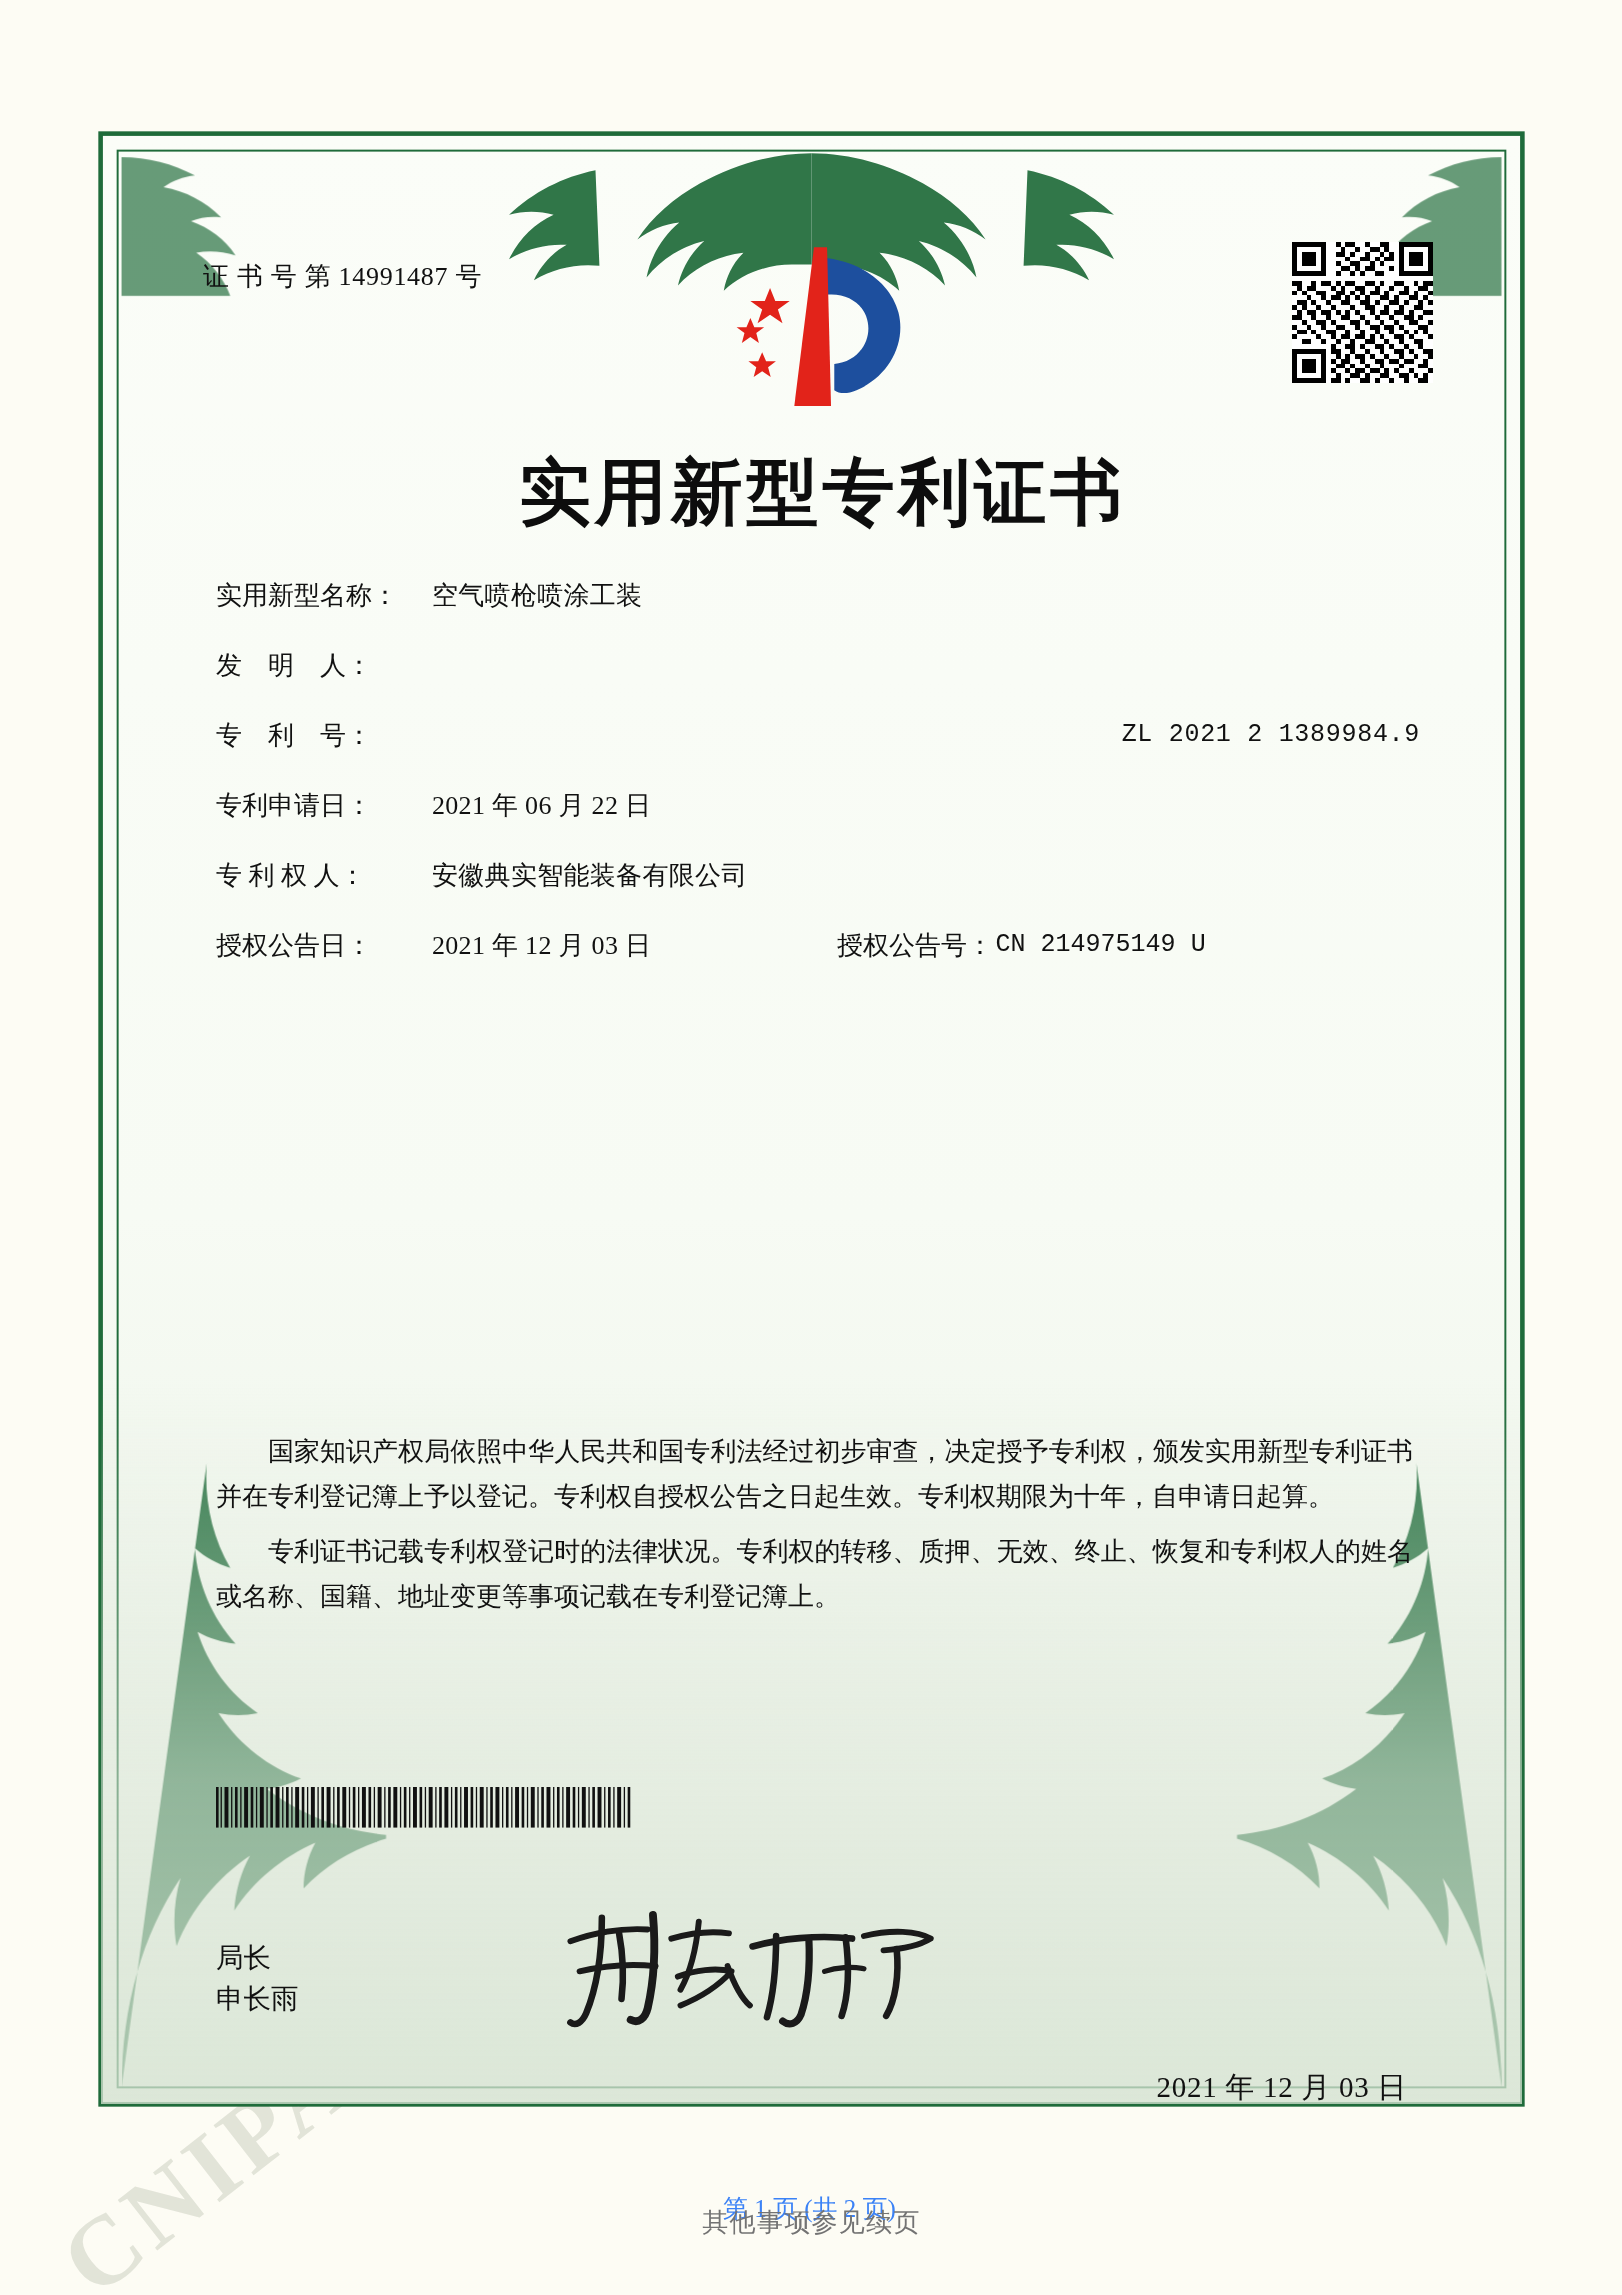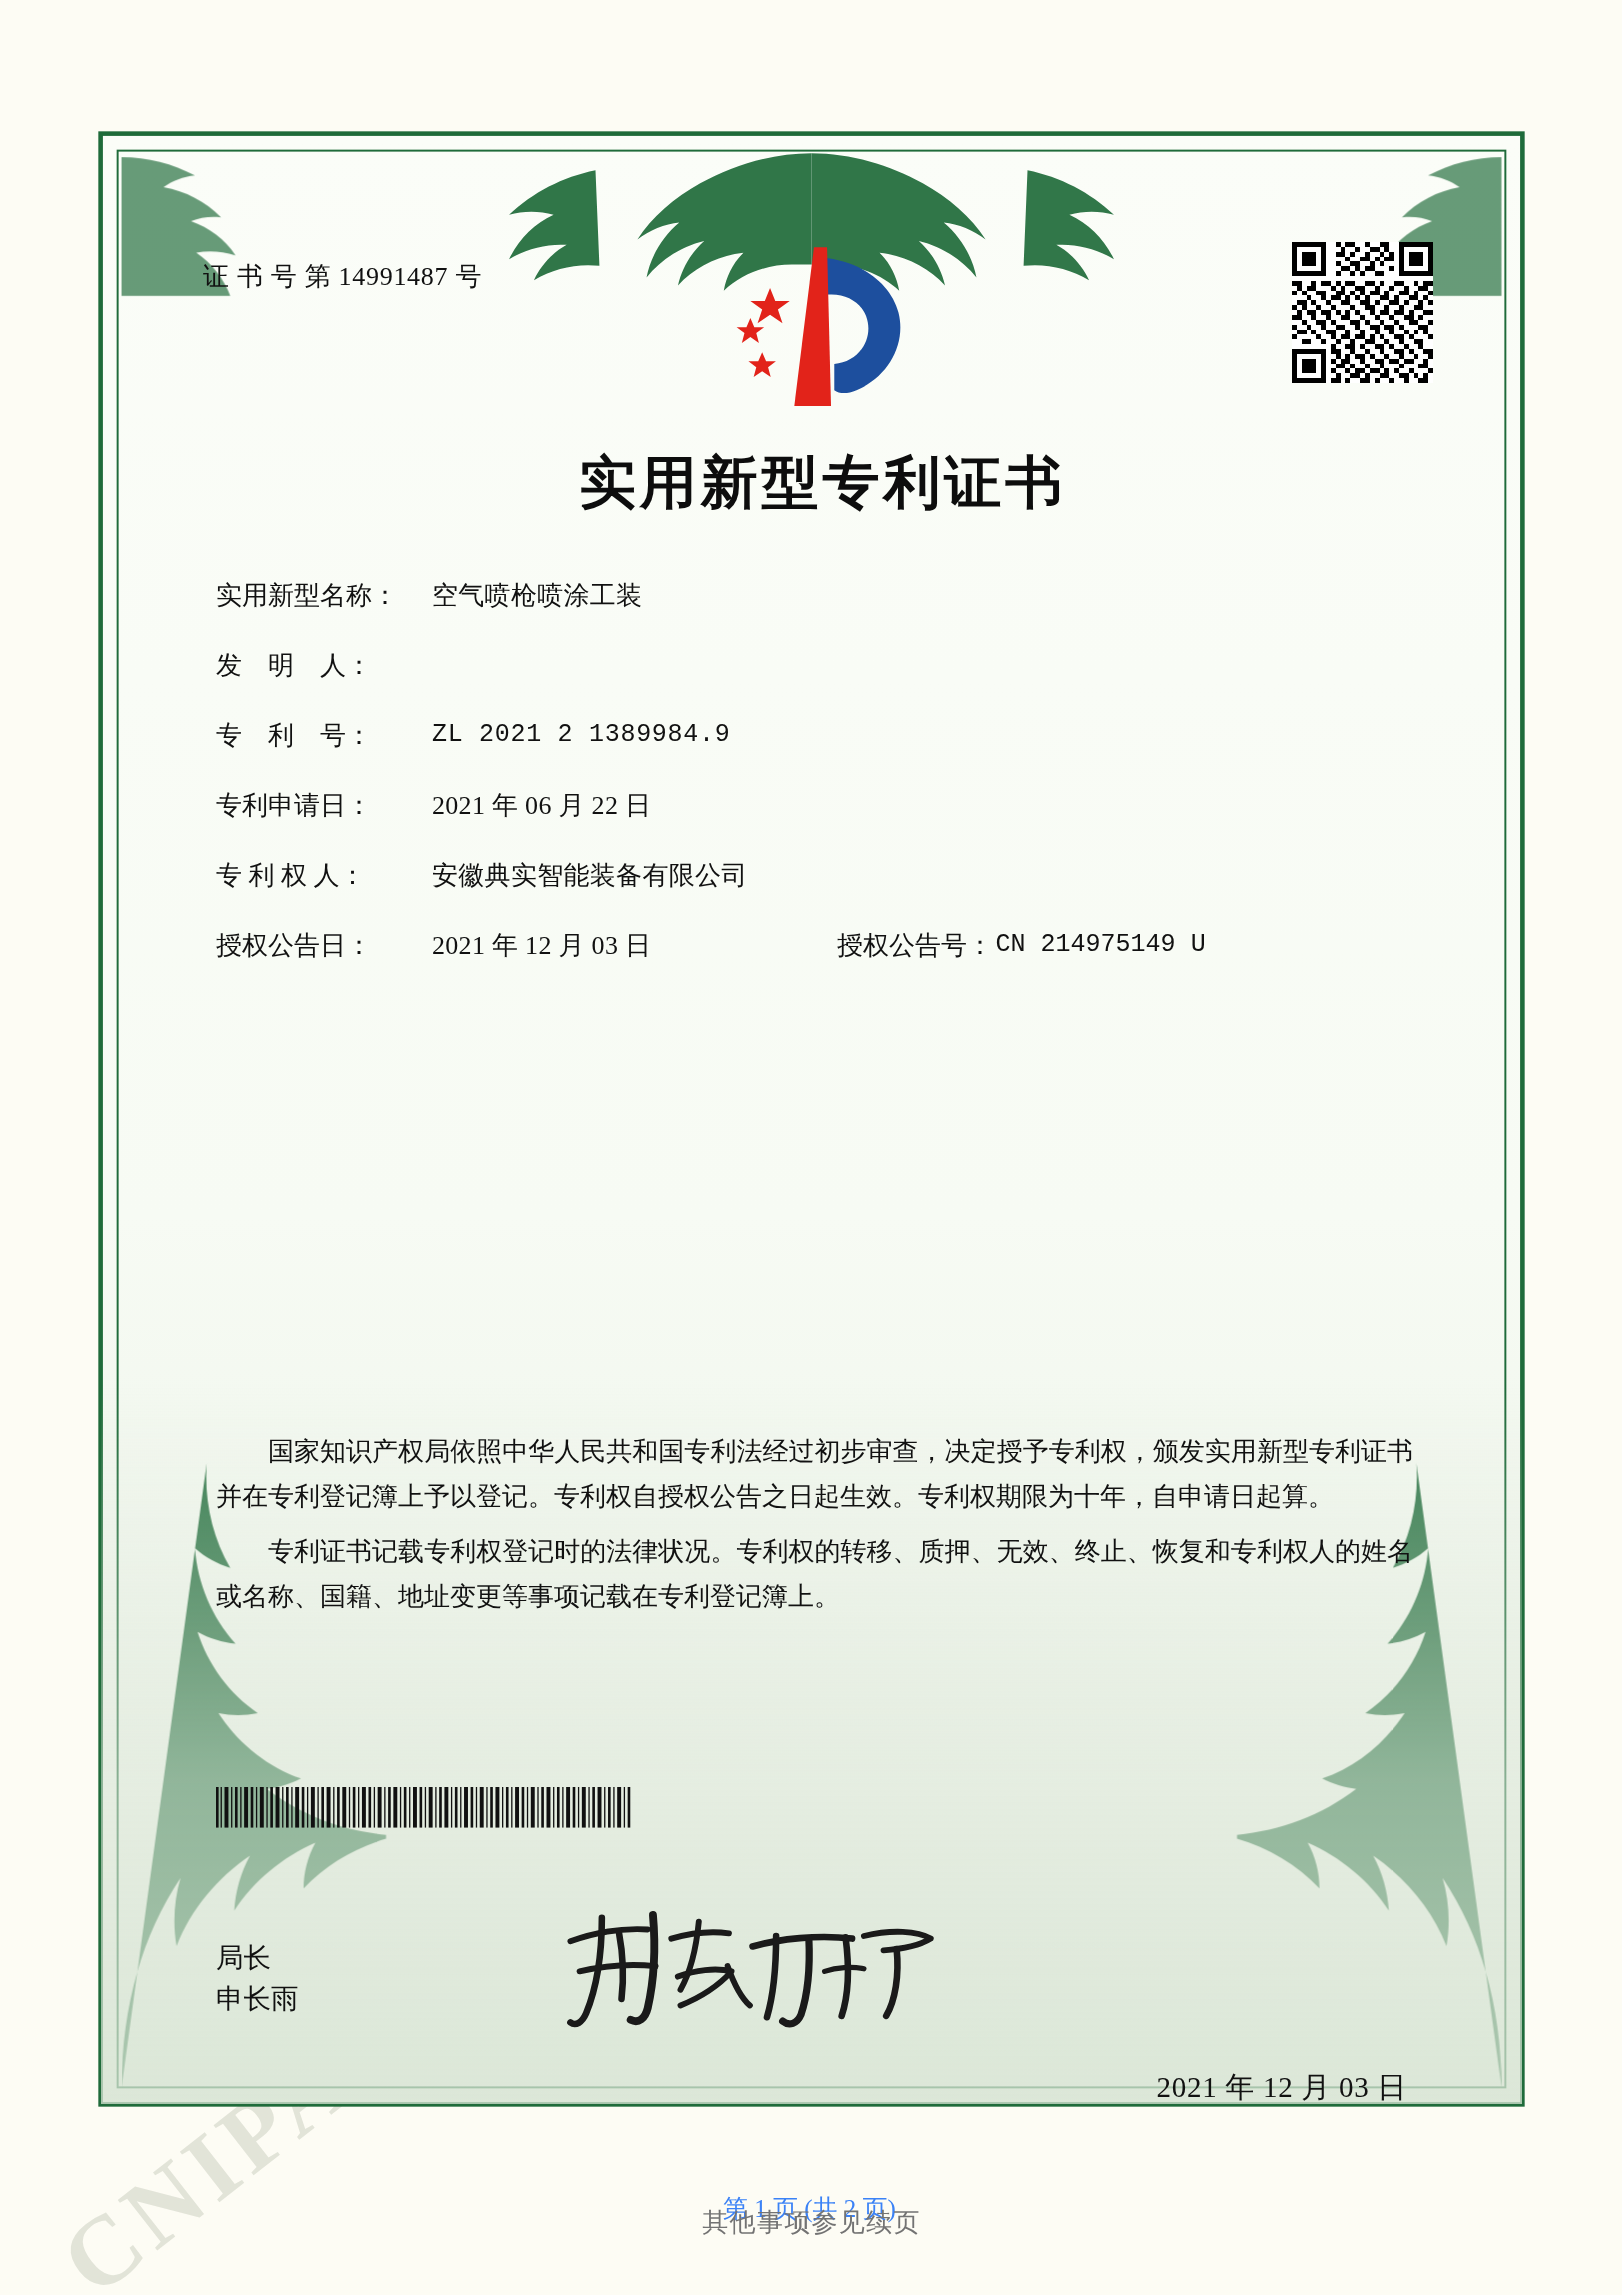--- a/index.html
+++ b/index.html
@@ -92,21 +92,21 @@
     height: 177px;
   }
 
   
   .main-title {
     position: absolute;
     left: 0;
     right: 0;
     top: 314px;
     text-align: center;
-    font-size: 57px;
+    font-size: 72px;
     font-weight: bold;
     letter-spacing: 3.9px;
     color: #0d0d0d;
     font-family: "DejaVu Serif", "Liberation Serif", serif;
     padding-left: 22px;
   }
 
   
   .fields {
     position: absolute;
@@ -129,20 +129,21 @@
     white-space: nowrap;
   }
   .value {
     flex: 1;
     letter-spacing: 0.3px;
   }
   .value.mono {
     font-family: "Liberation Mono", "DejaVu Sans Mono", monospace;
     font-size: 25px;
     letter-spacing: 0.7px;
+    text-align: right;
   }
   .row.two-col .value { flex: 0 0 auto; min-width: 366px; }
   .row.two-col .label2 {
     flex: 0 0 auto;
     margin-left: 39px;
     white-space: nowrap;
   }
   .row.two-col .value2 {
     flex: 1;
     margin-left: 2.6px;

